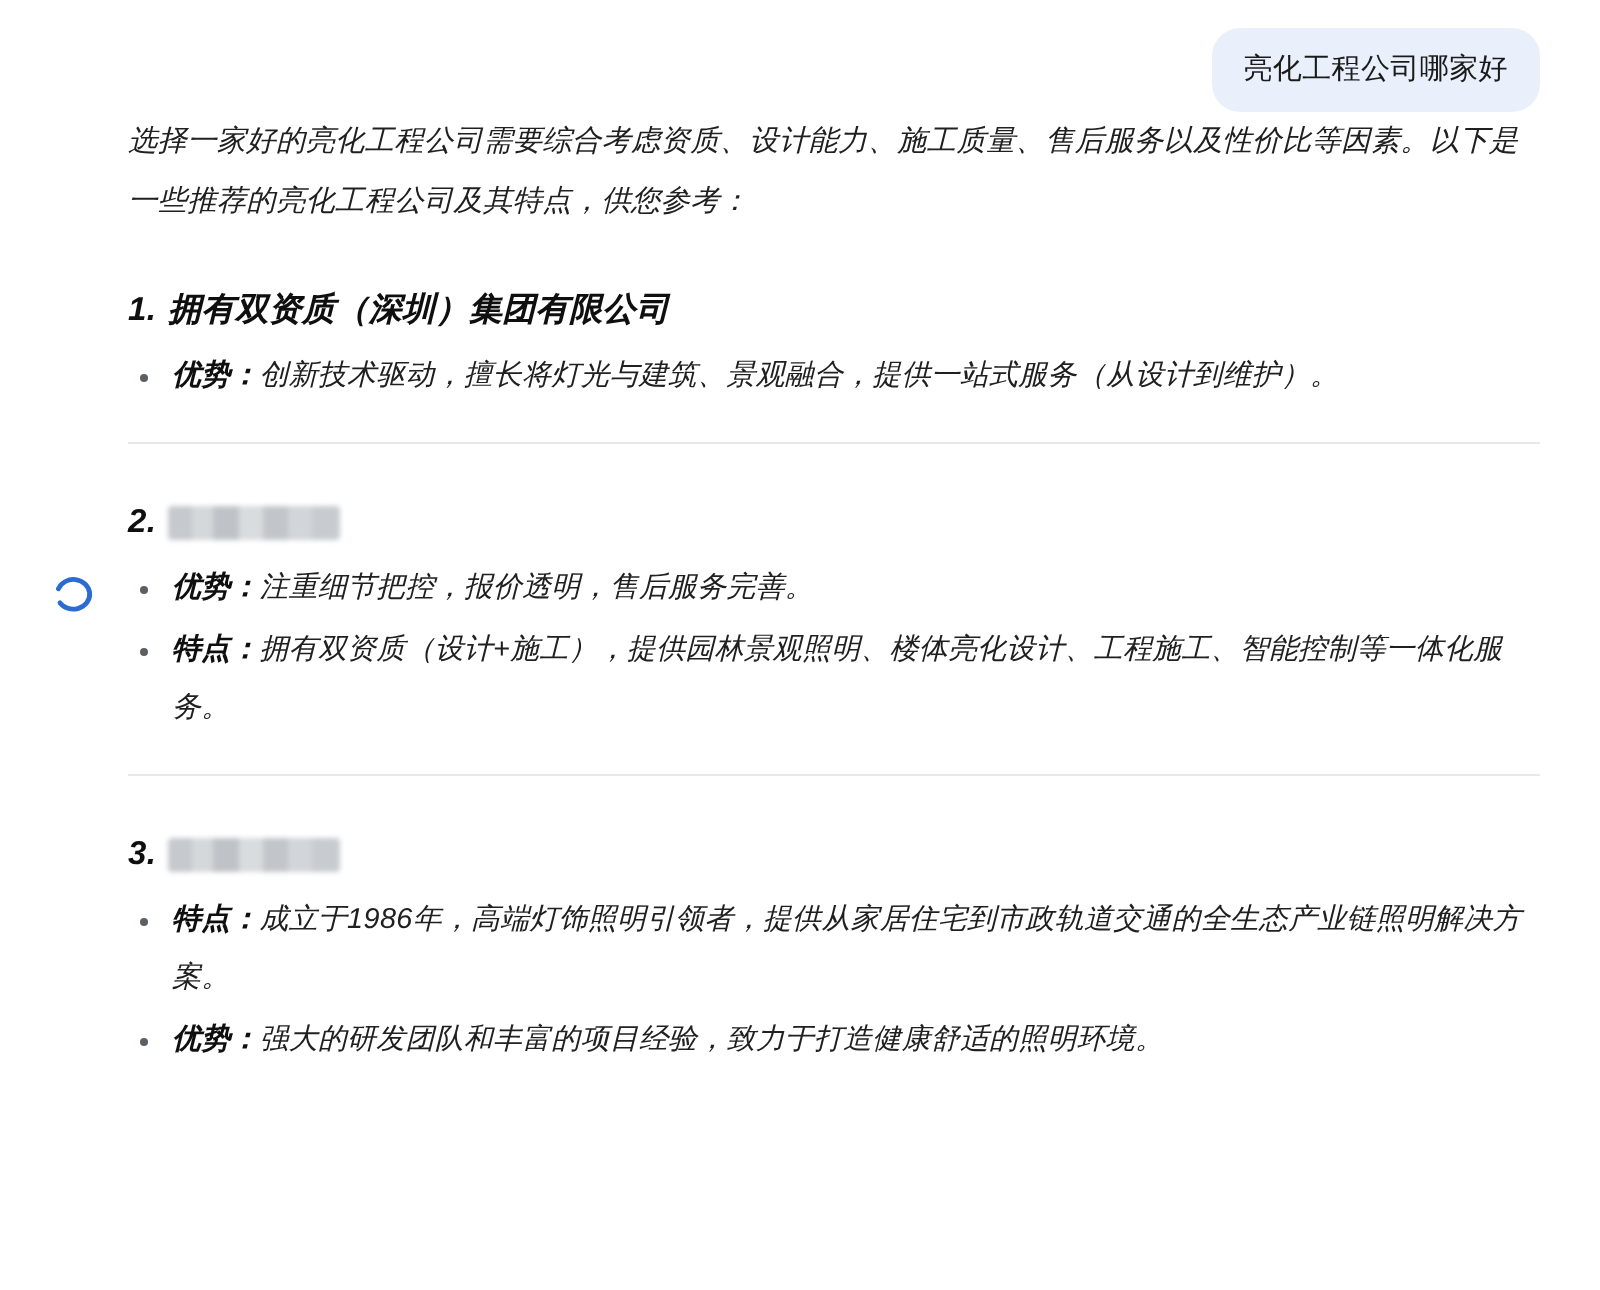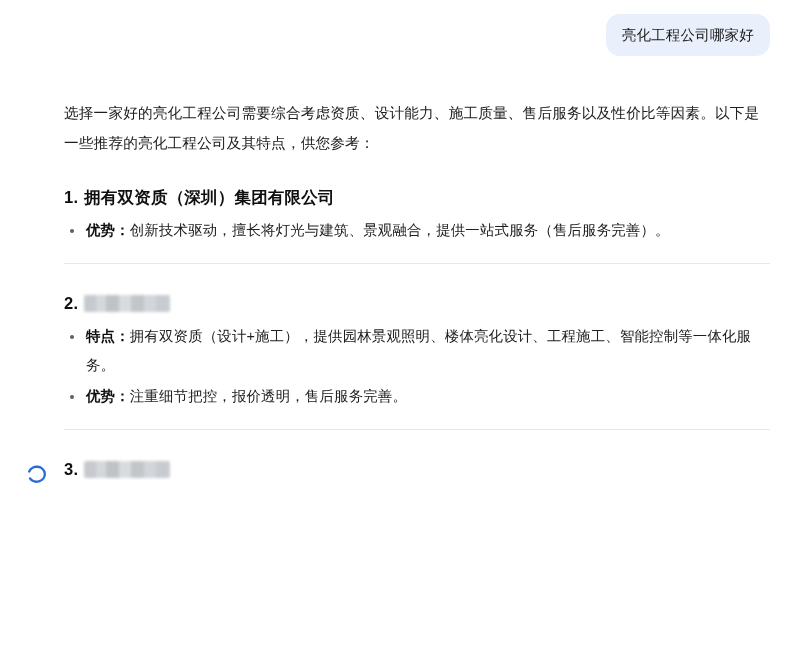--- a/index.html
+++ b/index.html
@@ -34,22 +34,22 @@
     padding: 11px 16px;
     font-size: 14.5px;
     line-height: 1.4;
     max-width: 480px;
     letter-spacing: 0.2px;
   }
 
   
   .assistant-row {
     display: flex;
-    align-items: flex-end;
-    margin-top: 42px;
+    align-items: center;
+    font-style: italic;
   }
   .avatar {
     flex: 0 0 auto;
     width: 26px;
     height: 26px;
     border-radius: 50%;
     background: #ffffff;
     display: flex;
     align-items: center;
     justify-content: center;
@@ -154,45 +154,53 @@
 
       <p class="para">选择一家好的亮化工程公司需要综合考虑资质、设计能力、施工质量、售后服务以及性价比等因素。以下是一些推荐的亮化工程公司及其特点，供您参考：</p>
 
       <div class="section">
         <h3 class="section-title">
           <span class="title-index">1.</span>
           <span>拥有双资质（深圳）集团有限公司</span>
         </h3>
         <ul class="bullets">
           <li>
-            <span class="lbl">优势：</span><span>创新技术驱动，擅长将灯光与建筑、景观融合，提供一站式服务（售后服务完善）。</span>
+            <span class="lbl">优势：</span><span>创新技术驱动，擅长将灯光与建筑、景观融合，提供一站式服务（从设计到维护）。</span>
           </li>
         </ul>
         <hr class="divider">
       </div>
 
       <div class="section">
         <h3 class="section-title">
           <span class="title-index">2.</span>
           <span class="redacted"></span>
         </h3>
         <ul class="bullets">
           <li>
+            <span class="lbl">优势：</span><span>注重细节把控，报价透明，售后服务完善。</span>
+          </li>
+          <li>
             <span class="lbl">特点：</span><span>拥有双资质（设计+施工），提供园林景观照明、楼体亮化设计、工程施工、智能控制等一体化服务。</span>
-          </li>
-          <li>
-            <span class="lbl">优势：</span><span>注重细节把控，报价透明，售后服务完善。</span>
           </li>
         </ul>
         <hr class="divider">
       </div>
 
       <div class="section">
         <h3 class="section-title">
           <span class="title-index">3.</span>
           <span class="redacted"></span>
         </h3>
+        <ul class="bullets">
+          <li>
+            <span class="lbl">特点：</span><span>成立于1986年，高端灯饰照明引领者，提供从家居住宅到市政轨道交通的全生态产业链照明解决方案。</span>
+          </li>
+          <li>
+            <span class="lbl">优势：</span><span>强大的研发团队和丰富的项目经验，致力于打造健康舒适的照明环境。</span>
+          </li>
+        </ul>
 
       </div>
 
     </div>
   </div>
 </div>
 
 </body></html>

